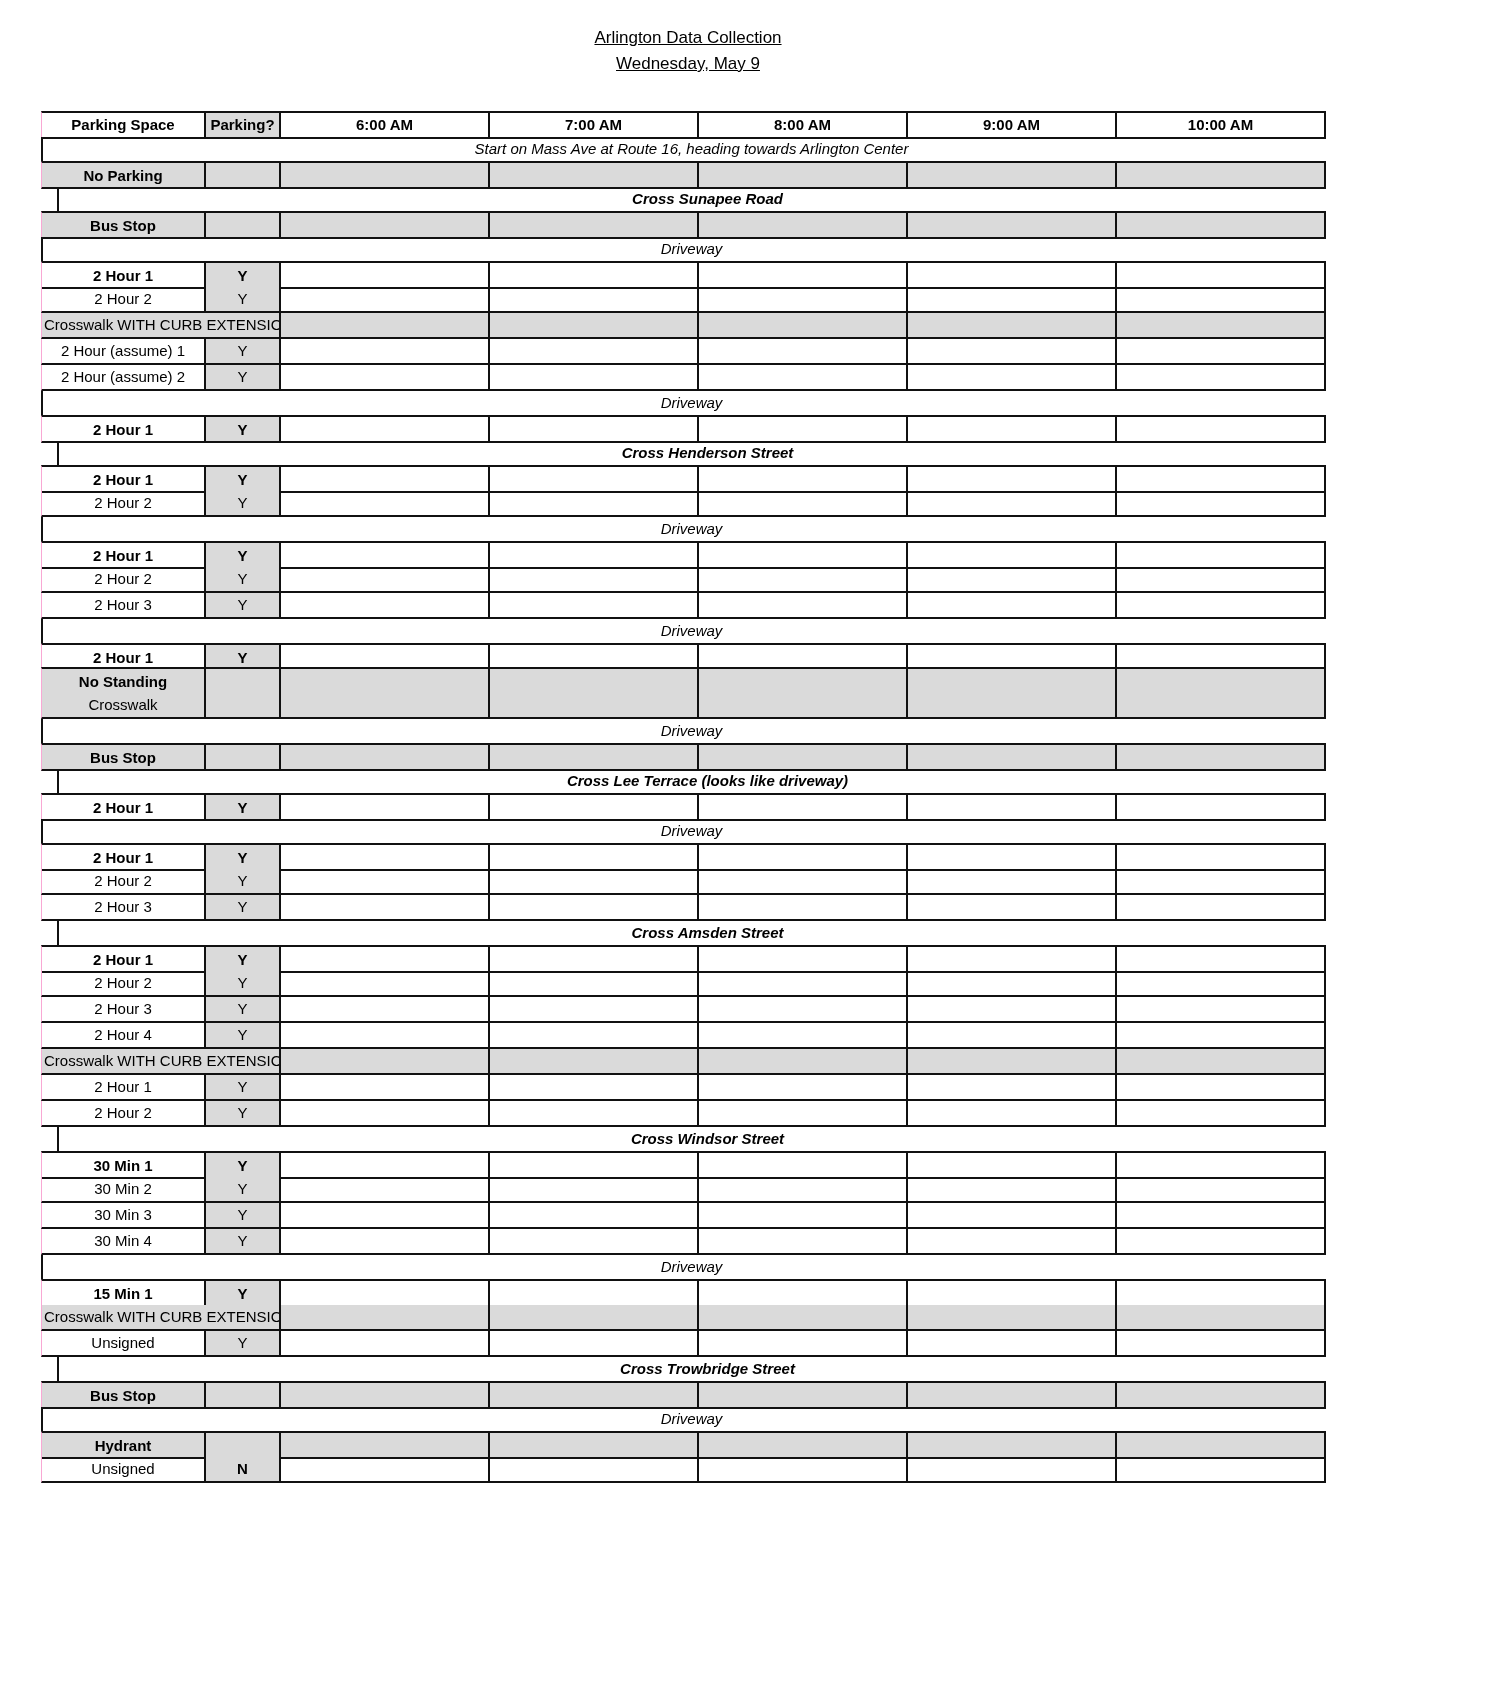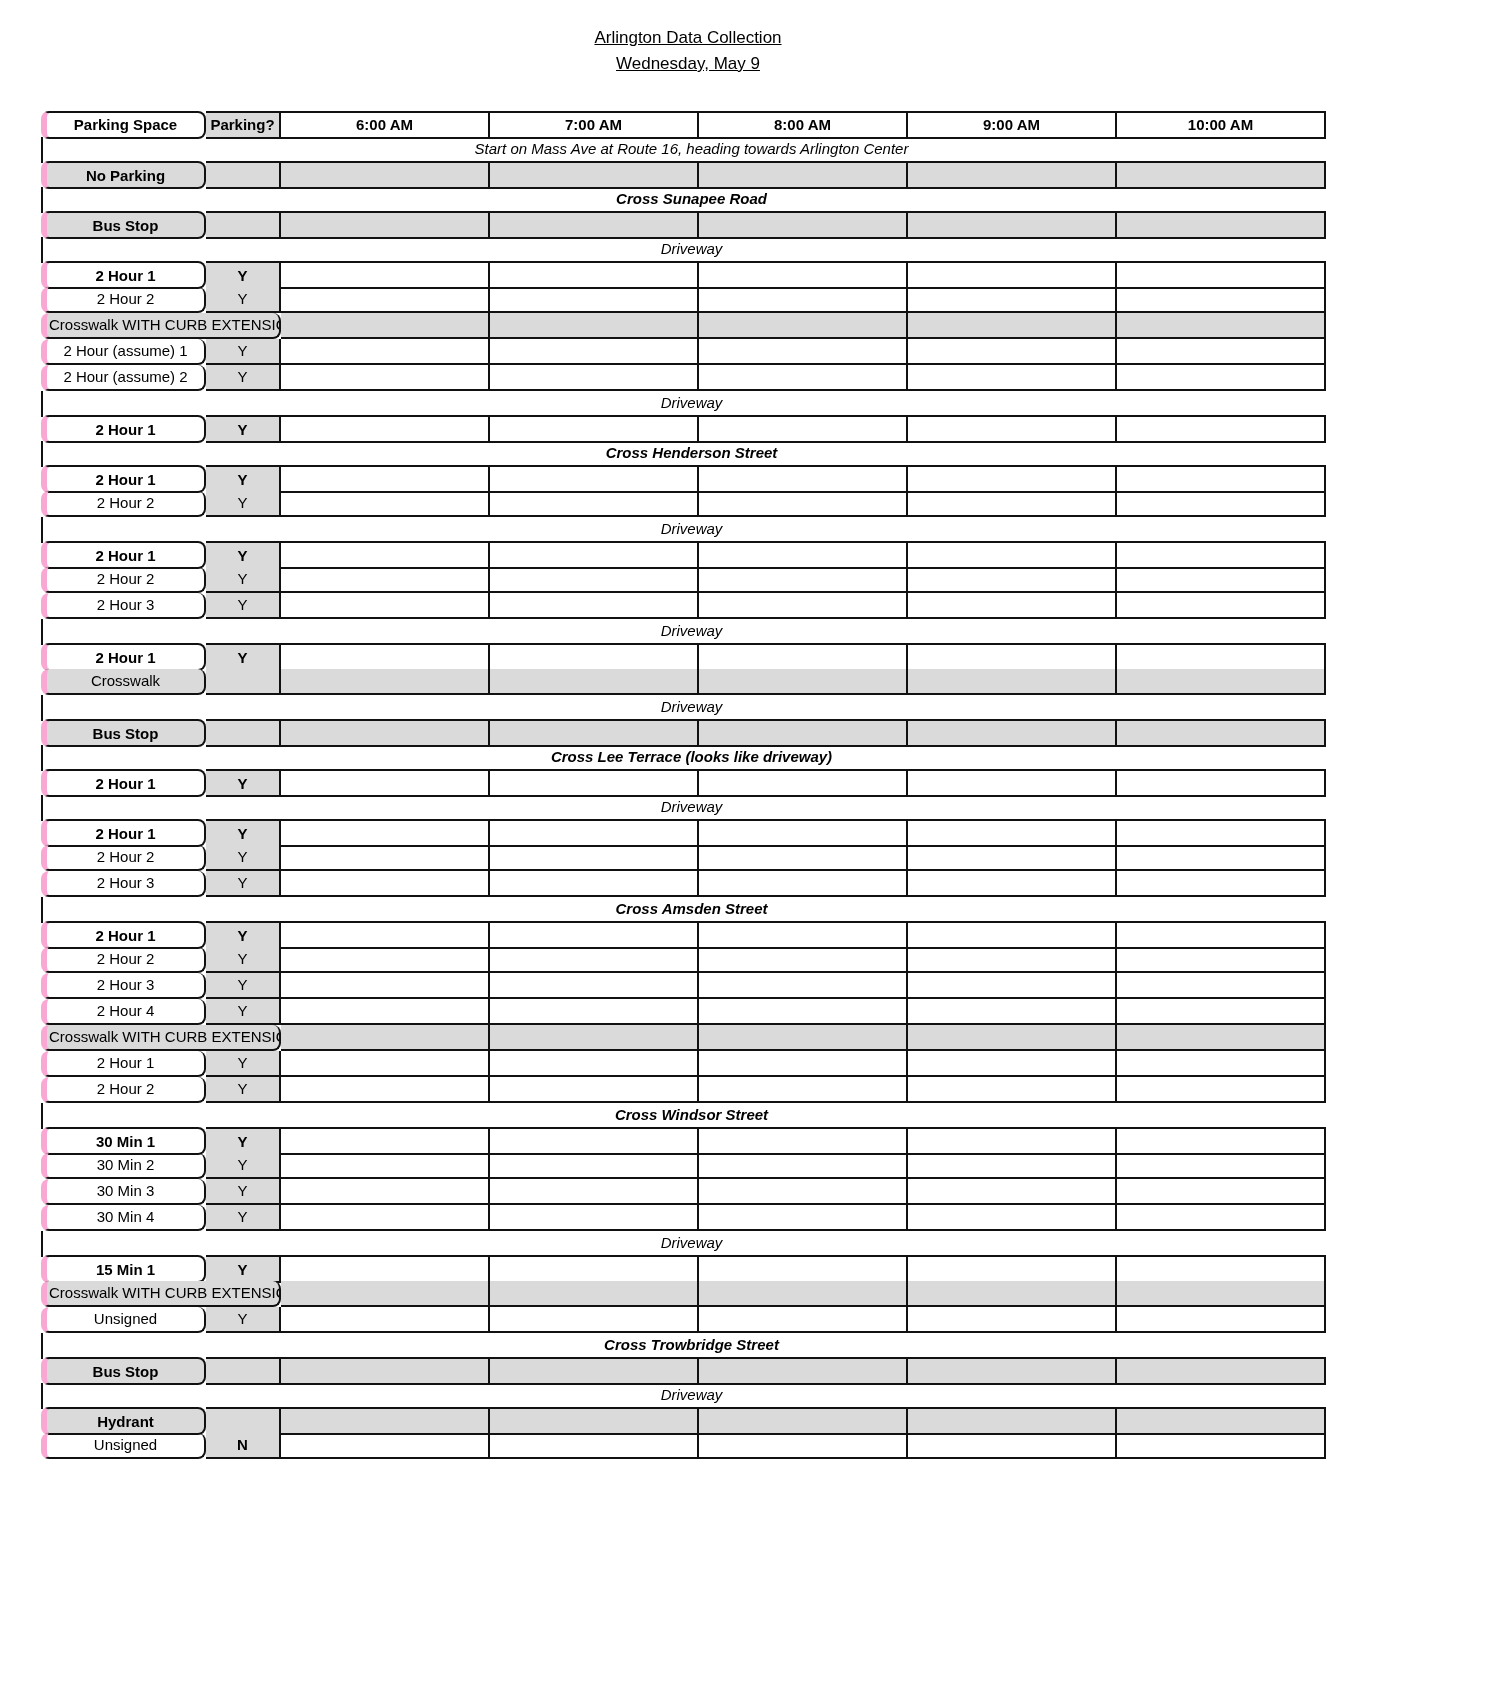--- a/index.html
+++ b/index.html
@@ -4,29 +4,29 @@
 <style>
   html, body { margin: 0; padding: 0; background: #ffffff; }
   body { width: 1500px; height: 1686px; position: relative; font-family: "Liberation Sans", sans-serif; color: #000; }
   .title { position: absolute; left: 0; width: 1376px; text-align: center; font-size: 17px; line-height: 26px; text-decoration: underline; }
   .title.l1 { top: 25px; }
   .title.l2 { top: 51px; }
   .sheet { position: absolute; left: 41px; top: 111px; width: 1288px; }
   .row { position: relative; height: 26px; box-sizing: border-box; font-size: 15px; }
   .row.data { display: grid; grid-template-columns: 165px 75px 209px 209px 209px 209px 209px; }
   .row.data > div { box-sizing: border-box; border-right: 2px solid #111; border-bottom: 2px solid #111; height: 26px; line-height: 24px; text-align: center; white-space: nowrap; overflow: hidden; }
-  .row.data > div:first-child { border-left: 6px solid #f9a8d4; border-radius: 8px; }
+  .row.data > div:first-child { border-left: 1px solid #f9a8d4; }
   .row.data.first > div { border-top: 2px solid #111; height: 28px; }
   .row.head > div { font-weight: bold; }
   .stripe { background: #dadada; }
   .gray > div { background: #dadada; }
   .row.span-label { grid-template-columns: 240px 209px 209px 209px 209px 209px; }
   .row.span-label > div:first-child { text-align: left; padding-left: 2px; }
   .row.section { border-left: 2px solid #111; height: 26px; line-height: 24px; text-align: center; font-style: italic; width: 1288px; }
-  .row.section.bold { font-weight: bold; }
+  .row.section.bold { font-weight: bold; margin-left: 16px; }
   .strong { font-weight: bold; }
 </style>
 </head>
 <body>
 
 <div class="title l1">Arlington Data Collection</div>
 <div class="title l2">Wednesday, May 9</div>
 
 <div class="sheet" id="sheet">
   <div class="row data head first">
@@ -164,20 +164,29 @@
       <div class="row section">Driveway</div>
       <div class="row data first">
         <div>2 Hour 1</div>
         <div class="stripe">Y</div>
         <div></div>
         <div></div>
         <div></div>
         <div></div>
         <div></div>
       </div>
+      <div class="row data gray first">
+        <div>No Standing</div>
+        <div class="stripe"></div>
+        <div></div>
+        <div></div>
+        <div></div>
+        <div></div>
+        <div></div>
+      </div>
       <div class="row data gray">
         <div>Crosswalk</div>
         <div class="stripe"></div>
         <div></div>
         <div></div>
         <div></div>
         <div></div>
         <div></div>
       </div>
       <div class="row section">Driveway</div>

